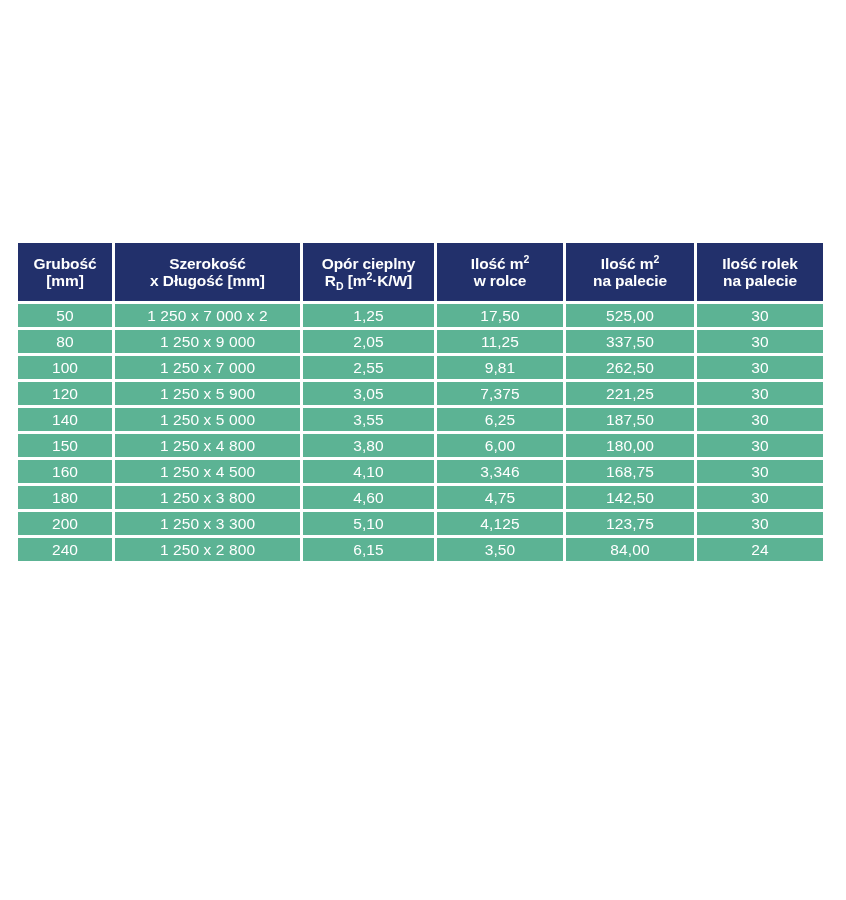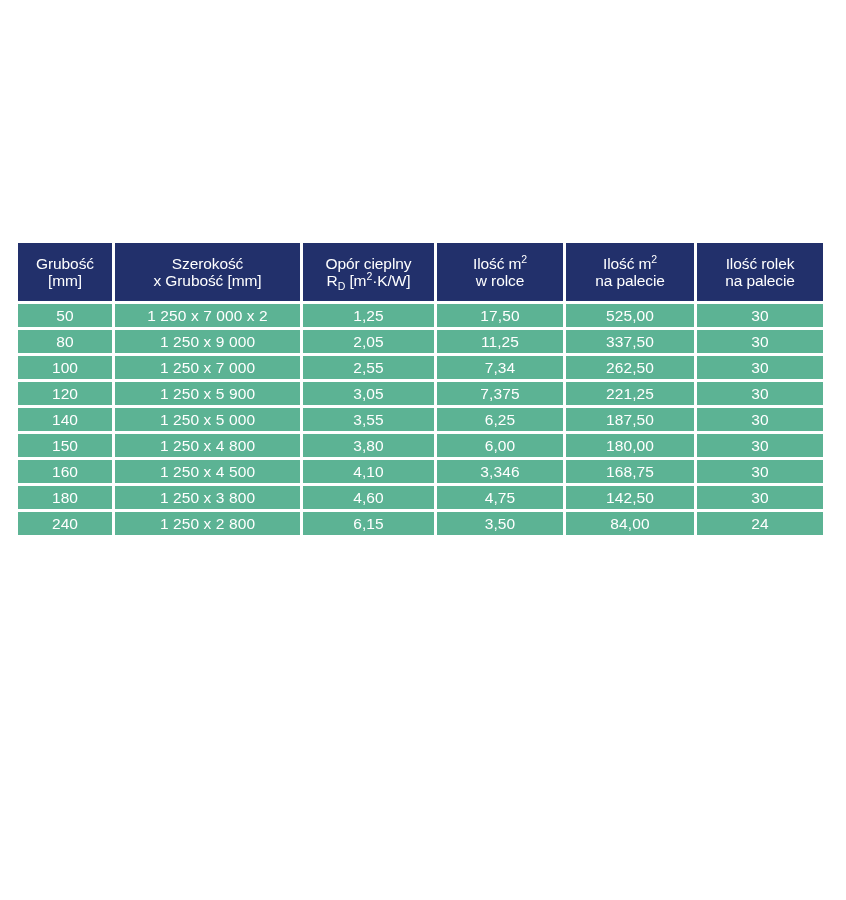--- a/index.html
+++ b/index.html
@@ -35,21 +35,21 @@
     text-align: center;
     vertical-align: middle;
     color: #ffffff;
     line-height: 1.12;
   }
 
   #spec-table thead th {
     background: #22306b;
     height: 54px;
     font-size: 15.5px;
-    font-weight: normal;
+    font-weight: bold;
     letter-spacing: -0.1px;
     padding: 2px 3px;
   }
 
   #spec-table tbody td {
     background: #5cb394;
     height: 23px;
     font-size: 15.5px;
     font-weight: normal;
     letter-spacing: 0.1px;
@@ -81,21 +81,21 @@
     <col class="c-rolls">
   </colgroup>
   <thead>
     <tr>
       <th>
         <span class="hdr-line">Grubość</span>
         <span class="hdr-line">[mm]</span>
       </th>
       <th>
         <span class="hdr-line">Szerokość</span>
-        <span class="hdr-line">x Grubość [mm]</span>
+        <span class="hdr-line">x Długość [mm]</span>
       </th>
       <th>
         <span class="hdr-line">Opór cieplny</span>
         <span class="hdr-line"><span>R</span><sub class="sub">D</sub><span> [m</span><sup class="sup">2</sup><span>·K/W]</span></span>
       </th>
       <th>
         <span class="hdr-line"><span>Ilość m</span><sup class="sup">2</sup></span>
         <span class="hdr-line">w rolce</span>
       </th>
       <th>
@@ -122,21 +122,21 @@
         <td>1 250 x 9 000</td>
         <td>2,05</td>
         <td>11,25</td>
         <td>337,50</td>
         <td>30</td>
       </tr>
       <tr>
         <td>100</td>
         <td>1 250 x 7 000</td>
         <td>2,55</td>
-        <td>7,34</td>
+        <td>9,81</td>
         <td>262,50</td>
         <td>30</td>
       </tr>
       <tr>
         <td>120</td>
         <td>1 250 x 5 900</td>
         <td>3,05</td>
         <td>7,375</td>
         <td>221,25</td>
         <td>30</td>
@@ -167,20 +167,28 @@
       </tr>
       <tr>
         <td>180</td>
         <td>1 250 x 3 800</td>
         <td>4,60</td>
         <td>4,75</td>
         <td>142,50</td>
         <td>30</td>
       </tr>
       <tr>
+        <td>200</td>
+        <td>1 250 x 3 300</td>
+        <td>5,10</td>
+        <td>4,125</td>
+        <td>123,75</td>
+        <td>30</td>
+      </tr>
+      <tr>
         <td>240</td>
         <td>1 250 x 2 800</td>
         <td>6,15</td>
         <td>3,50</td>
         <td>84,00</td>
         <td>24</td>
       </tr>
     </tbody>
 </table>
 

